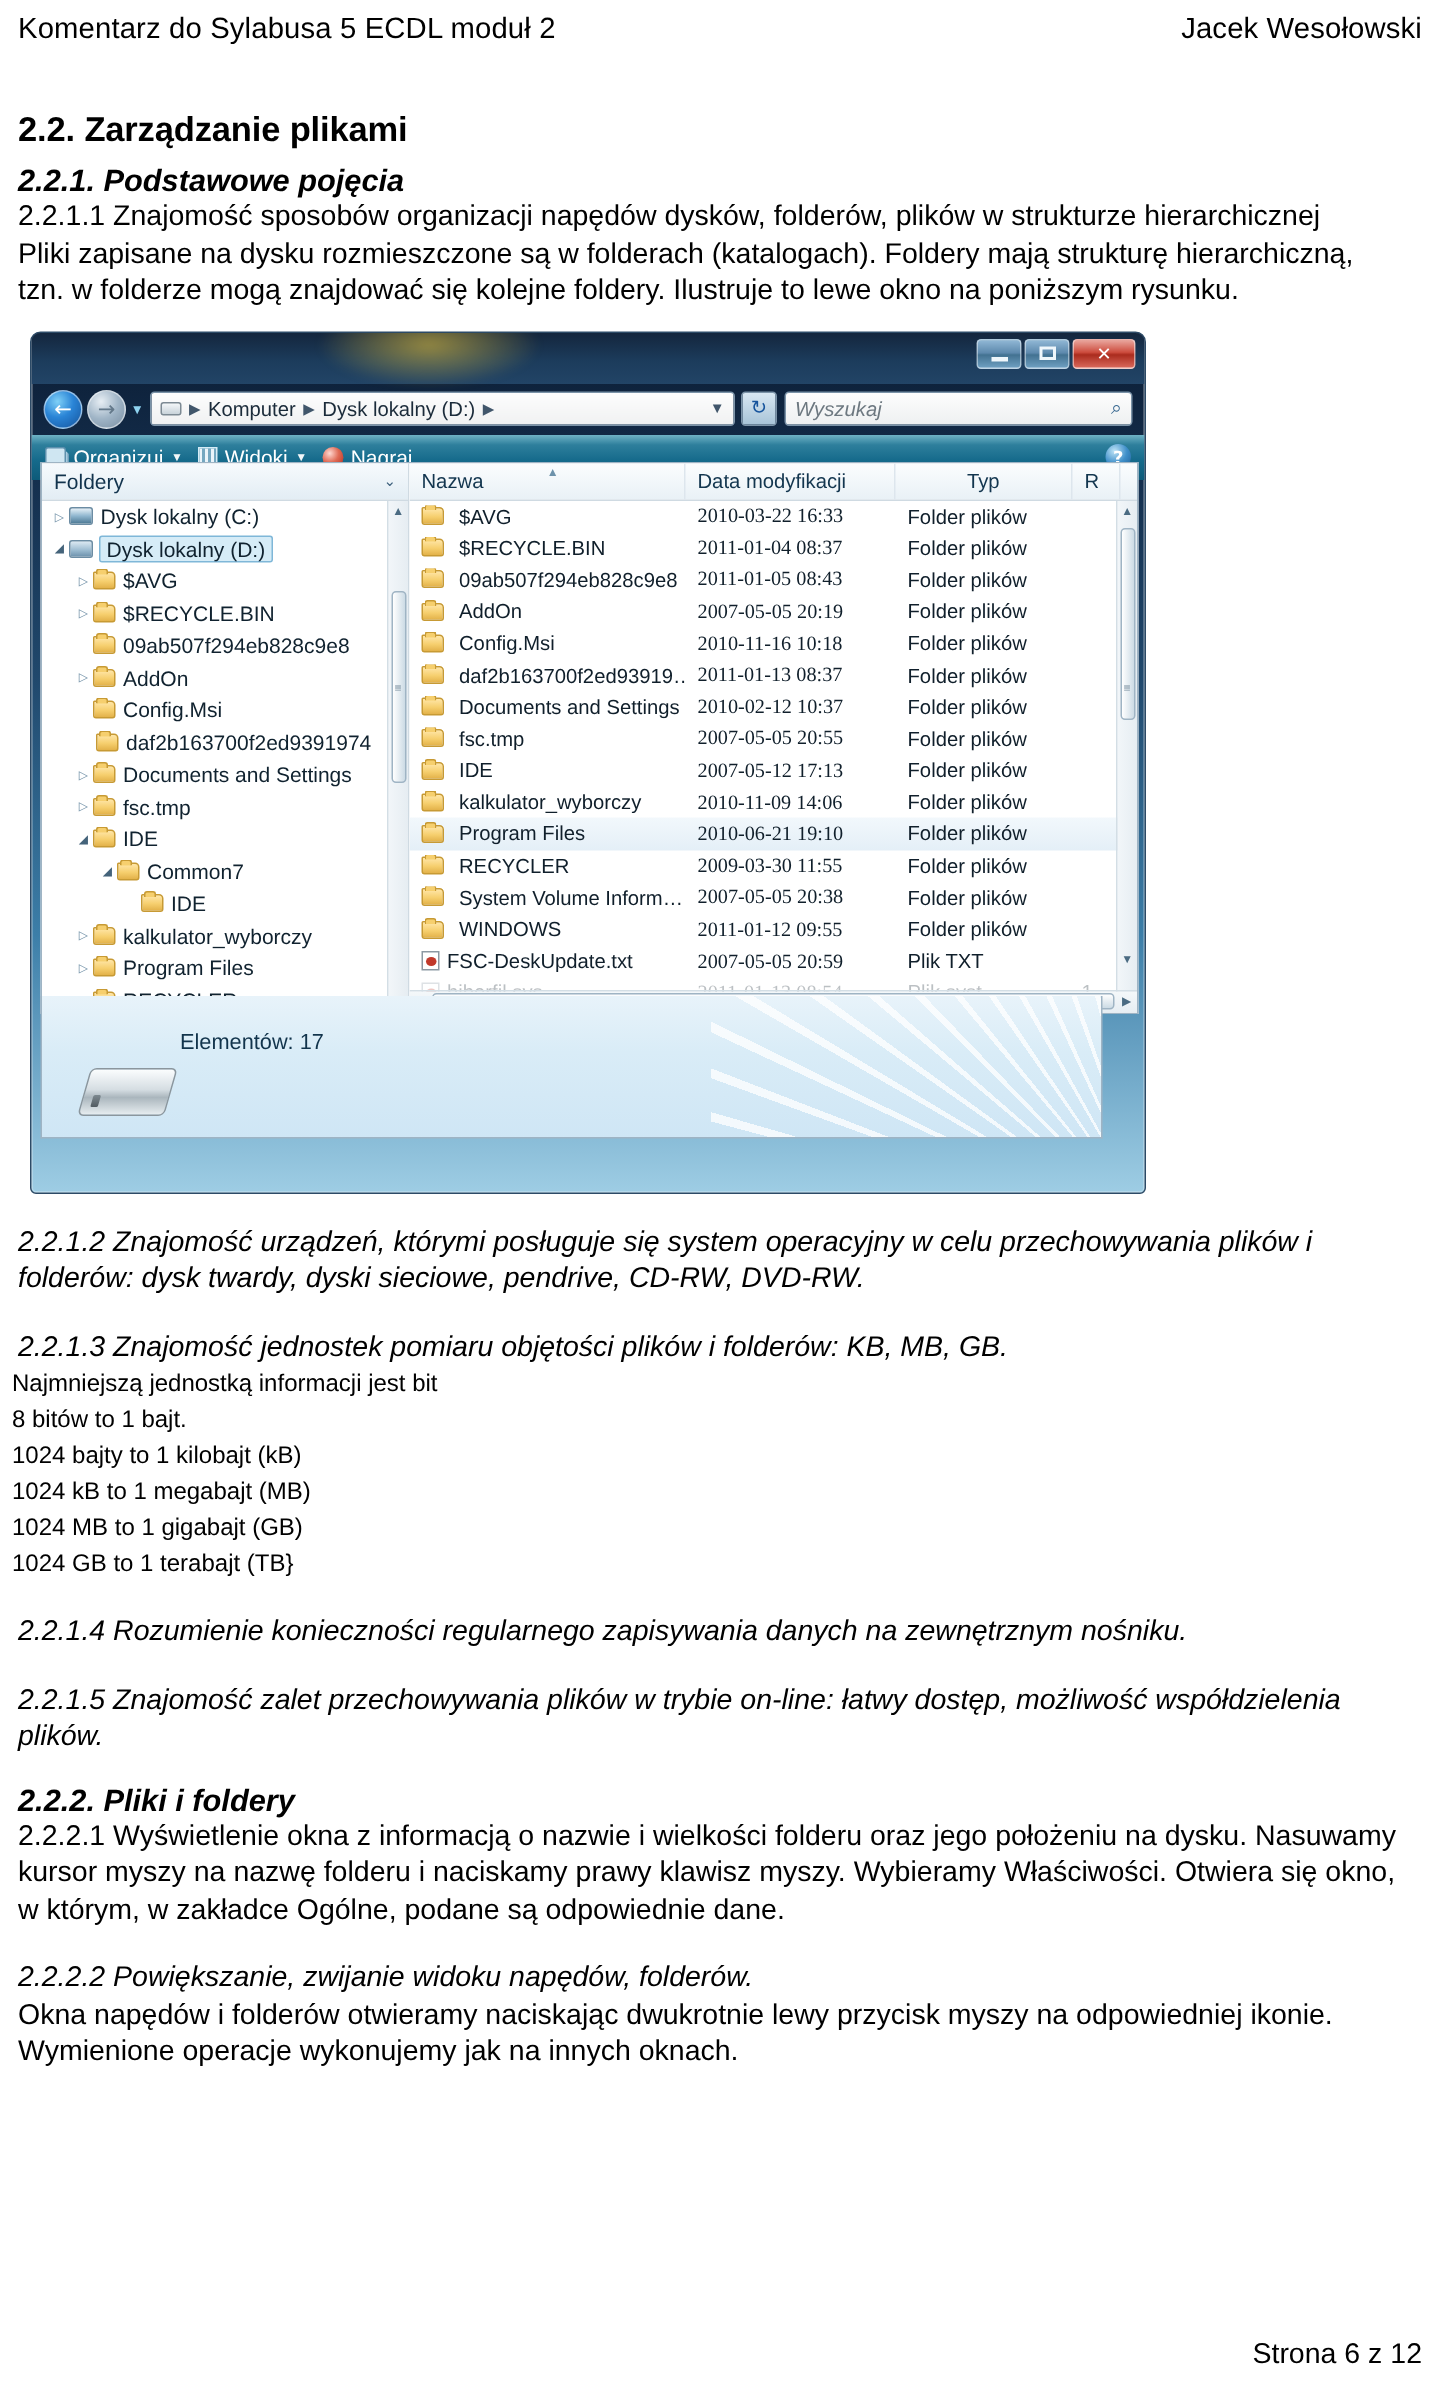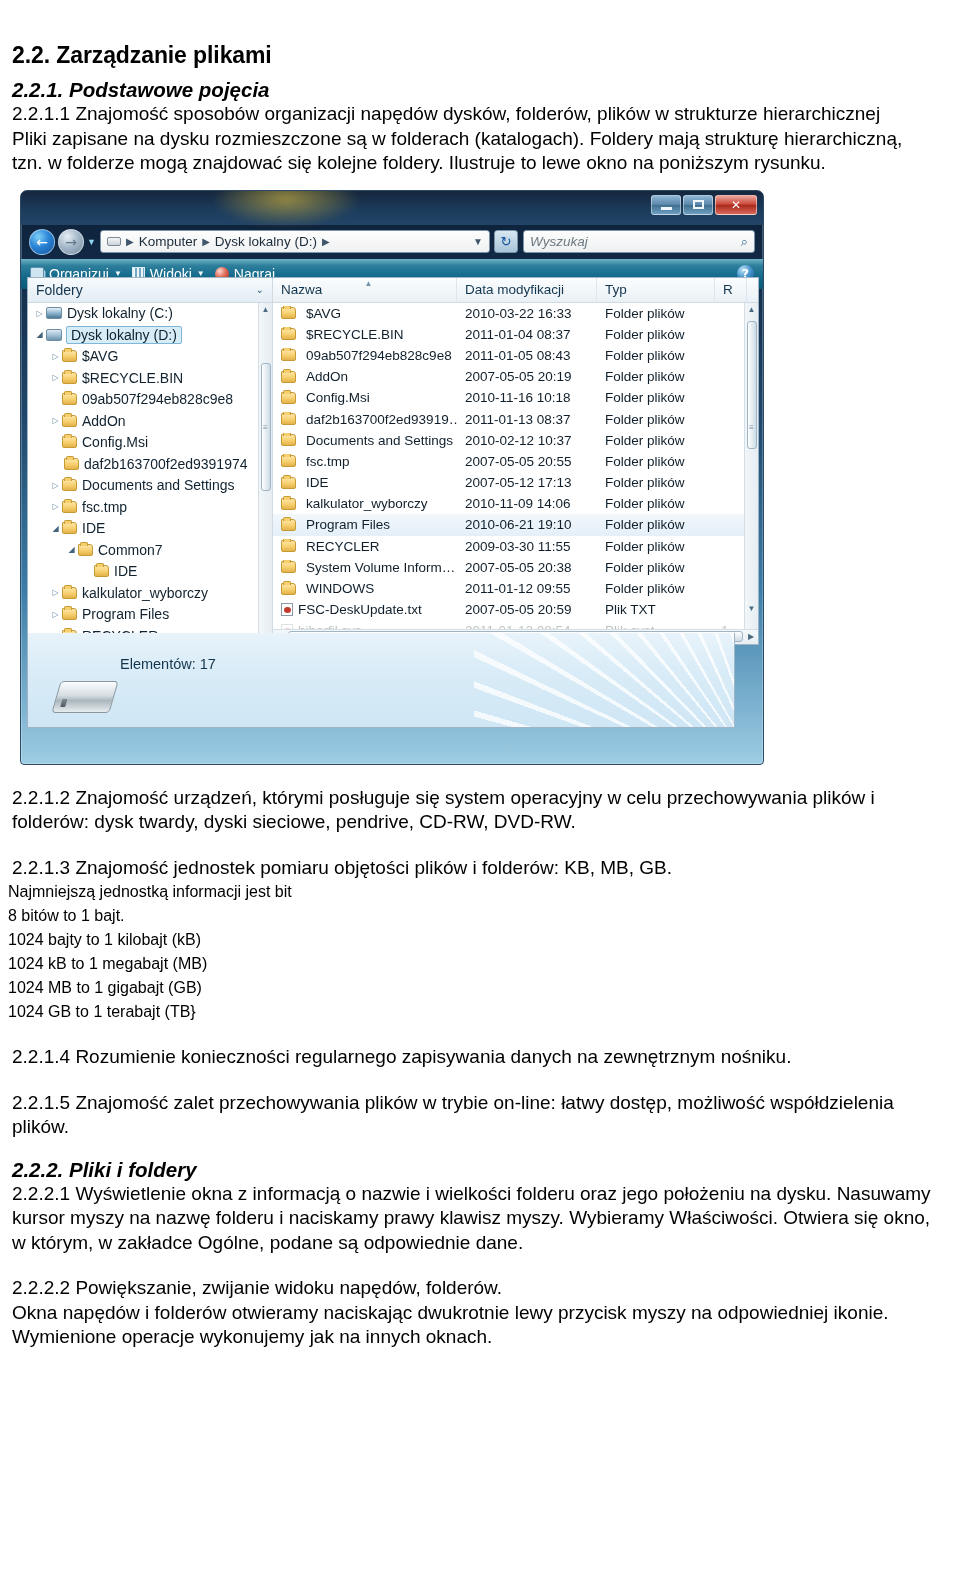--- a/index.html
+++ b/index.html
@@ -26,21 +26,21 @@
     font-size:23px; font-weight:bold; margin:42px 0 0 4px; letter-spacing:-0.1px;
   }
   h2.sub {
     font-size:20.5px; font-weight:bold; font-style:italic;
     margin:9px 0 0 4px;
   }
   p.body {
     font-size:19px; line-height:24.5px; margin:0 17px 0 4px;
     max-width:930px;
   }
-  p.gap { margin-top:21px; }
+  p.gap { margin-top:21px;font-style:italic; }
   .tight { line-height:24px; }
 
   
   .shot {
     position:relative; margin:14px 0 0 12px;
     width:744px; height:575px;
     background:linear-gradient(180deg,#0b1c33 0%,#15304f 18%,#20486c 40%,#3c7ea8 70%,#9ecde4 100%);
     border:1px solid #2c4a66;
     border-radius:7px 7px 4px 4px;
     box-shadow:0 0 0 1px rgba(255,255,255,.25) inset;
@@ -197,30 +197,30 @@
 
   .list { flex:1 1 auto; position:relative; background:#fff; overflow:hidden; }
   .cols {
     display:flex; height:25px; align-items:center;
     background:linear-gradient(180deg,#fbfdfe 0%,#e9f1f6 100%);
     border-bottom:1px solid #cfdae2; font-size:13.5px; color:#13364f;
   }
   .cols .c { padding:0 8px; border-right:1px solid #dde6ed; height:100%; display:flex; align-items:center; position:relative; }
   .c-name { width:184px; }
   .c-date { width:140px; }
-  .c-type { width:118px; }
+  .c-type { width:118px;justify-content:center; }
   .c-size { width:32px; }
   .sortmark { position:absolute; left:50%; top:1px; font-size:8px; color:#6e93ab; }
   .rows { position:relative; height:343px; }
   .row {
     display:flex; align-items:center; height:21.2px; font-size:13.5px; color:#101f2b;
   }
   .row.hl { background:linear-gradient(180deg,#f2f8fc,#e4eff7); }
   .row .cn { width:184px; display:flex; align-items:center; gap:5px; padding-left:8px; white-space:nowrap; overflow:hidden; }
-  .row .cd { width:140px; padding-left:8px; white-space:nowrap; }
+  .row .cd { width:140px; padding-left:8px; white-space:nowrap;font-family:Liberation Serif, serif; }
   .row .ct { width:118px; padding-left:8px; white-space:nowrap; }
   .row .cs { width:32px; padding-left:6px; white-space:nowrap; }
   .txtic {
     width:12px; height:13px; flex:0 0 auto;
     background:#fff; border:1px solid #8c99a3; position:relative;
   }
   .txtic:after {
     content:""; position:absolute; left:2px; top:3px; width:7px; height:6px;
     background:#c1392b; border-radius:50%;
   }
@@ -275,20 +275,24 @@
   
   .doc-footer {
     position:absolute; right:12px; bottom:14px; font-size:19px;
   }
 </style>
 </head>
 <body>
 
 <div class="page">
 
+  <div class="doc-header">
+    <div>Komentarz do Sylabusa 5 ECDL moduł 2</div>
+    <div class="right">Jacek Wesołowski</div>
+  </div>
 
   <h1 class="sec">2.2. Zarządzanie plikami</h1>
   <h2 class="sub">2.2.1. Podstawowe pojęcia</h2>
   <p class="body">2.2.1.1 Znajomość sposobów organizacji napędów dysków, folderów, plików w strukturze hierarchicznej</p>
   <p class="body">Pliki zapisane na dysku rozmieszczone są w folderach (katalogach). Foldery mają strukturę hierarchiczną, tzn. w folderze mogą znajdować się kolejne foldery. Ilustruje to lewe okno na poniższym rysunku.</p>
 
   <div class="shot">
 
     <div class="tbar">
       <div class="blob"></div>

